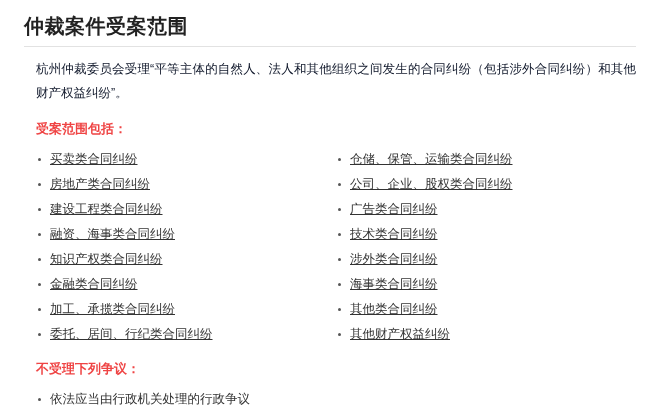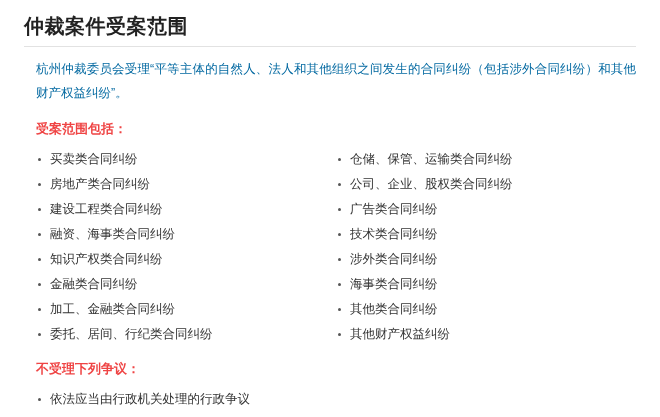--- a/index.html
+++ b/index.html
@@ -30,37 +30,38 @@
     line-height: 28px;
   }
   .title-rule {
     border: 0;
     border-top: 1px solid #e2e2e2;
     margin: 0 0 10px 0;
   }
   .intro {
     font-size: 12.5px;
     line-height: 24px;
-    color: #0369a1;
+    color: #0f172a;
     margin: 0 0 14px 0;
     padding-left: 12px;
     text-align: justify;
   }
   .section-heading {
     font-size: 13px;
     font-weight: bold;
     color: #ef4444;
     margin: 0 0 8px 0;
     padding-left: 12px;
     line-height: 20px;
   }
   .two-col {
     display: flex;
     flex-direction: row;
     padding-left: 12px;
+    text-decoration: underline;
   }
   .col {
     flex: 0 0 50%;
     max-width: 50%;
   }
   ul.items {
     list-style: none;
     margin: 0;
     padding: 0;
   }
@@ -102,21 +103,21 @@
 
   <div class="two-col">
     <div class="col">
       <ul class="items">
         <li>买卖类合同纠纷</li>
         <li>房地产类合同纠纷</li>
         <li>建设工程类合同纠纷</li>
         <li>融资、海事类合同纠纷</li>
         <li>知识产权类合同纠纷</li>
         <li>金融类合同纠纷</li>
-        <li>加工、金融类合同纠纷</li>
+        <li>加工、承揽类合同纠纷</li>
         <li>委托、居间、行纪类合同纠纷</li>
       </ul>
     </div>
     <div class="col">
       <ul class="items">
         <li>仓储、保管、运输类合同纠纷</li>
         <li>公司、企业、股权类合同纠纷</li>
         <li>广告类合同纠纷</li>
         <li>技术类合同纠纷</li>
         <li>涉外类合同纠纷</li>

